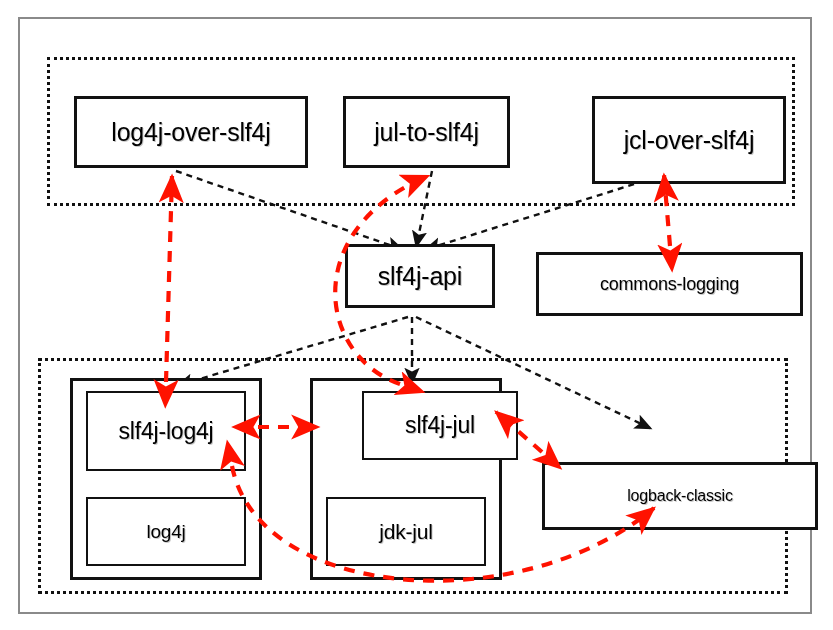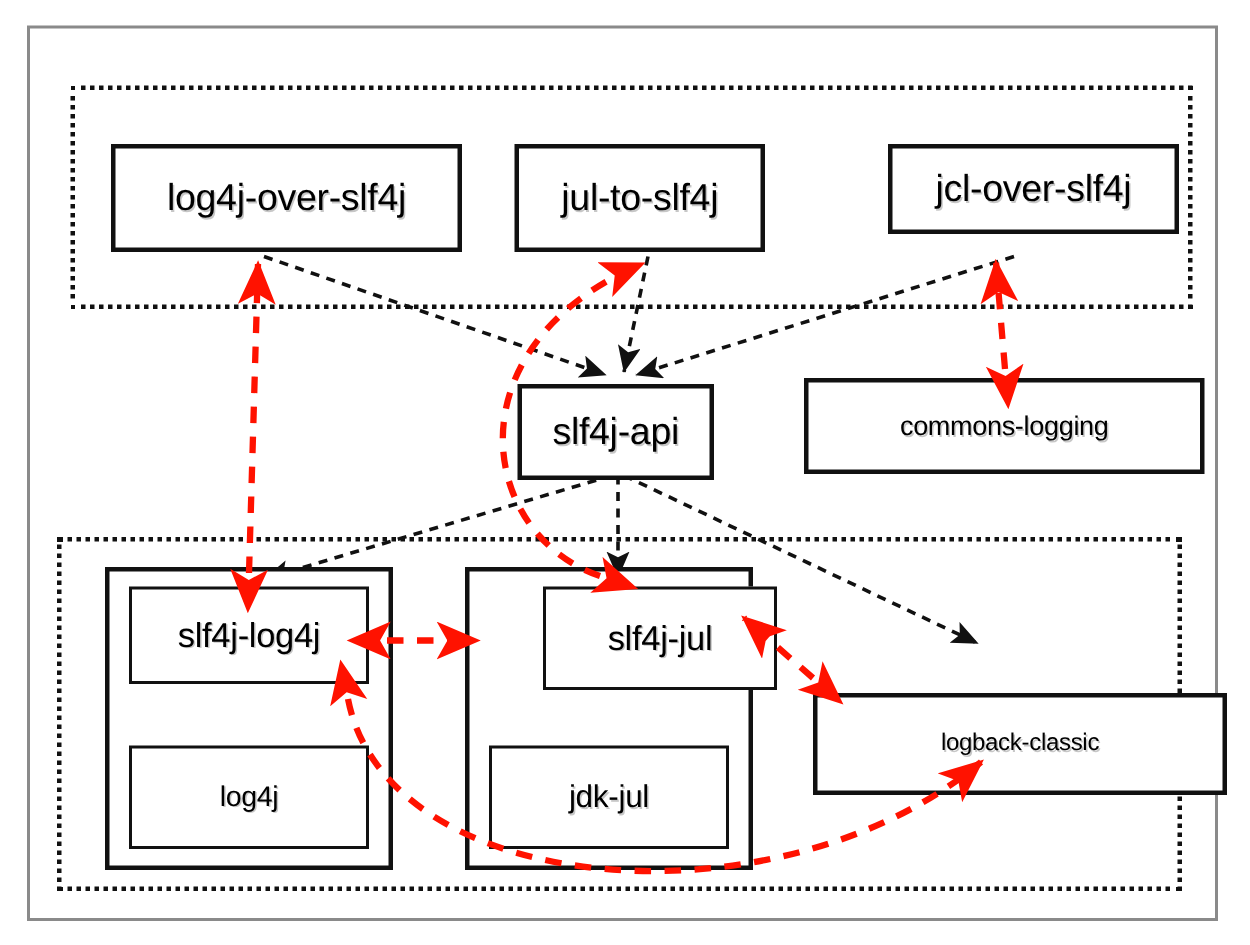--- a/index.html
+++ b/index.html
@@ -100,27 +100,27 @@
 
   <div class="layer-nodes">
 
     <div class="nested-group" style="left:70px; top:378px; width:192px; height:202px;"></div>
     <div class="nested-group" style="left:310px; top:378px; width:192px; height:202px;"></div>
 
     <div class="node" style="left:74px; top:96px; width:234px; height:72px; font-size:25px;">log4j-over-slf4j</div>
 
     <div class="node" style="left:343px; top:96px; width:167px; height:72px; font-size:25px;">jul-to-slf4j</div>
 
-    <div class="node" style="left:592px; top:96px; width:194px; height:60px; font-size:25px;">jcl-over-slf4j</div>
+    <div class="node" style="left:592px; top:96px; width:194px; height:88px; font-size:25px;">jcl-over-slf4j</div>
 
-    <div class="node" style="left:345px; top:256px; width:131px; height:64px; font-size:25px;">slf4j-api</div>
+    <div class="node" style="left:345px; top:244px; width:150px; height:64px; font-size:25px;">slf4j-api</div>
 
     <div class="node" style="left:536px; top:252px; width:267px; height:64px; font-size:18px;">commons-logging</div>
 
-    <div class="node thin" style="left:86px; top:391px; width:160px; height:65px; font-size:23px;">slf4j-log4j</div>
+    <div class="node thin" style="left:86px; top:391px; width:160px; height:80px; font-size:23px;">slf4j-log4j</div>
 
     <div class="node thin" style="left:86px; top:497px; width:160px; height:69px; font-size:19px;">log4j</div>
 
     <div class="node thin" style="left:326px; top:391px; width:156px; height:69px; font-size:23px;margin-left:36px;">slf4j-jul</div>
 
     <div class="node thin" style="left:326px; top:497px; width:160px; height:69px; font-size:21px;">jdk-jul</div>
 
     <div class="node" style="left:542px; top:434px; width:276px; height:68px; font-size:16px;margin-top:28px;">logback-classic</div>
 
   </div>

